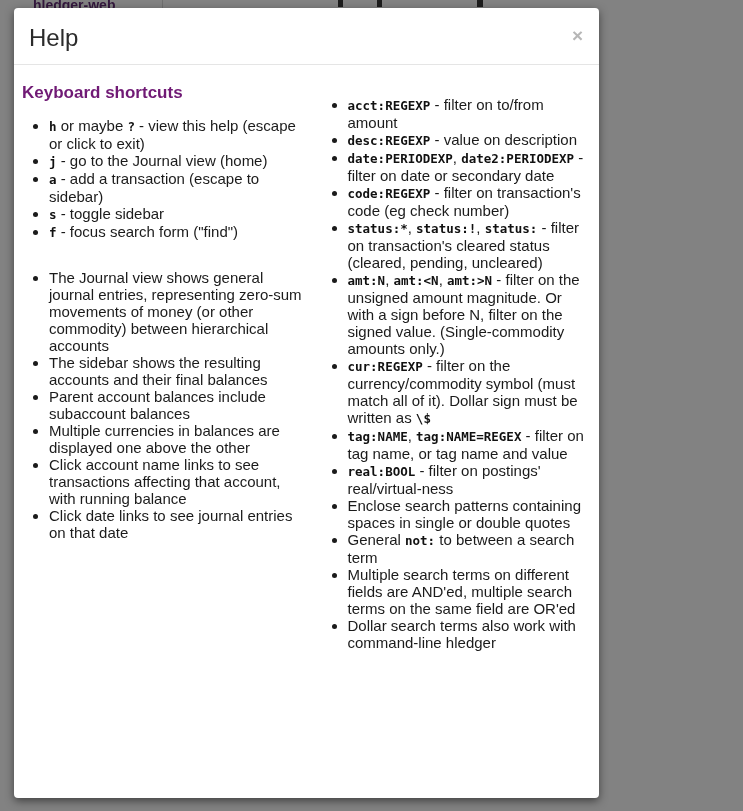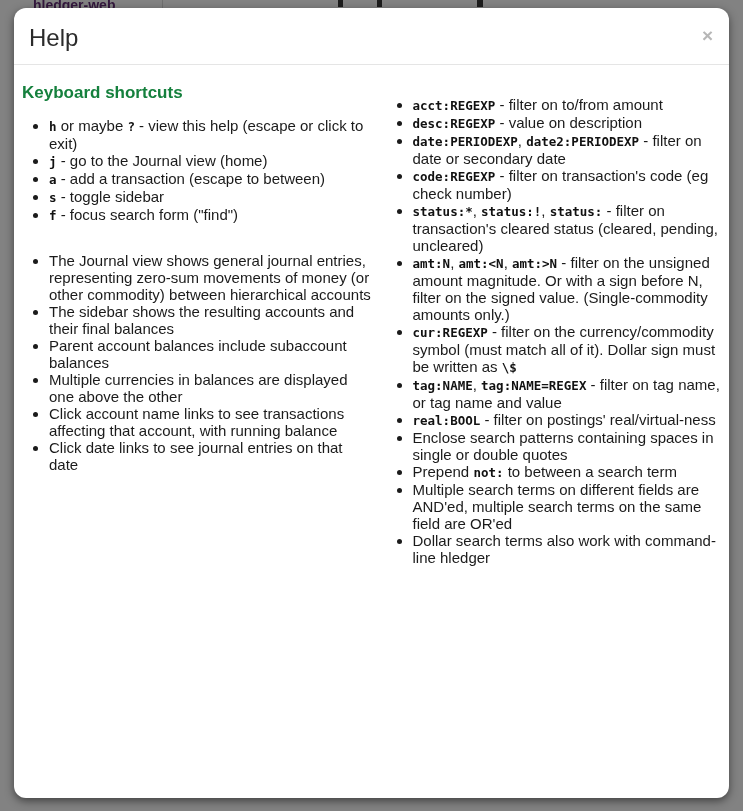--- a/index.html
+++ b/index.html
@@ -24,23 +24,23 @@
     width: 1px; height: 9px; background: #6f6f6f;
   }
   .bg-frag { position: absolute; top: 0; height: 7px; background: #1d1d1d; }
   .bg-frag.f1 { left: 338px; width: 5px; }
   .bg-frag.f2 { left: 377px; width: 5px; }
   .bg-frag.f3 { left: 477px; width: 6px; }
 
   
   .modal {
     position: absolute; z-index: 2;
-    left: 14px; top: 8px; width: 715px; height: 790px;
+    left: 14px; top: 8px; width: 585px; height: 790px;
     background: #ffffff;
-    border-radius: 12px;
+    border-radius: 4px;
     box-shadow: 0 3px 9px rgba(0,0,0,0.5);
     overflow: hidden;
   }
   .modal-header {
     position: relative;
     padding: 17px 15px 13px 15px;
     border-bottom: 1px solid #e5e5e5;
   }
   .modal-title {
     font-size: 24px; font-weight: 400; color: #2b2b2b; line-height: 1.1;
@@ -53,21 +53,21 @@
     color: #b7b7b7; cursor: pointer;
   }
   .modal-body {
     display: flex; align-items: flex-start;
     padding: 18px 8px 10px 8px;
   }
   .col { width: 50%; }
   .col-right { padding-left: 14px; }
 
   .section-heading {
-    font-size: 17px; font-weight: bold; color: #15803d;
+    font-size: 17px; font-weight: bold; color: #701a75;
     line-height: 1.2;
   }
   .help-list {
     margin: 13px 0 28px 0;
     padding-left: 27px;
     list-style: disc;
   }
   .help-list li {
     font-size: 15px;
     line-height: 17px;
@@ -96,21 +96,21 @@
   <div class="modal-header">
     <div class="modal-title">Help</div>
     <button class="close-btn">×</button>
   </div>
   <div class="modal-body">
     <div class="col col-left">
       <div class="section-heading">Keyboard shortcuts</div>
       <ul class="help-list">
           <li><code>h</code><span> or maybe </span><code>?</code><span> - view this help (escape or click to exit)</span></li>
           <li><code>j</code><span> - go to the Journal view (home)</span></li>
-          <li><code>a</code><span> - add a transaction (escape to between)</span></li>
+          <li><code>a</code><span> - add a transaction (escape to sidebar)</span></li>
           <li><code>s</code><span> - toggle sidebar</span></li>
           <li><code>f</code><span> - focus search form ("find")</span></li>
         </ul>
       <ul class="help-list">
           <li><span>The Journal view shows general journal entries, representing zero-sum movements of money (or other commodity) between hierarchical accounts</span></li>
           <li><span>The sidebar shows the resulting accounts and their final balances</span></li>
           <li><span>Parent account balances include subaccount balances</span></li>
           <li><span>Multiple currencies in balances are displayed one above the other</span></li>
           <li><span>Click account name links to see transactions affecting that account, with running balance</span></li>
           <li><span>Click date links to see journal entries on that date</span></li>
@@ -121,19 +121,19 @@
           <li><code>acct:REGEXP</code><span> - filter on to/from amount</span></li>
           <li><code>desc:REGEXP</code><span> - value on description</span></li>
           <li><code>date:PERIODEXP</code><span>, </span><code>date2:PERIODEXP</code><span> - filter on date or secondary date</span></li>
           <li><code>code:REGEXP</code><span> - filter on transaction's code (eg check number)</span></li>
           <li><code>status:*</code><span>, </span><code>status:!</code><span>, </span><code>status:</code><span> - filter on transaction's cleared status (cleared, pending, uncleared)</span></li>
           <li><code>amt:N</code><span>, </span><code>amt:&lt;N</code><span>, </span><code>amt:&gt;N</code><span> - filter on the unsigned amount magnitude. Or with a sign before N, filter on the signed value. (Single-commodity amounts only.)</span></li>
           <li><code>cur:REGEXP</code><span> - filter on the currency/commodity symbol (must match all of it). Dollar sign must be written as </span><code>\$</code></li>
           <li><code>tag:NAME</code><span>, </span><code>tag:NAME=REGEX</code><span> - filter on tag name, or tag name and value</span></li>
           <li><code>real:BOOL</code><span> - filter on postings' real/virtual-ness</span></li>
           <li><span>Enclose search patterns containing spaces in single or double quotes</span></li>
-          <li><span>Prepend </span><code>not:</code><span> to between a search term</span></li>
+          <li><span>General </span><code>not:</code><span> to between a search term</span></li>
           <li><span>Multiple search terms on different fields are AND'ed, multiple search terms on the same field are OR'ed</span></li>
           <li><span>Dollar search terms also work with command-line hledger</span></li>
         </ul>
     </div>
   </div>
 </div>
 
 </body></html>

